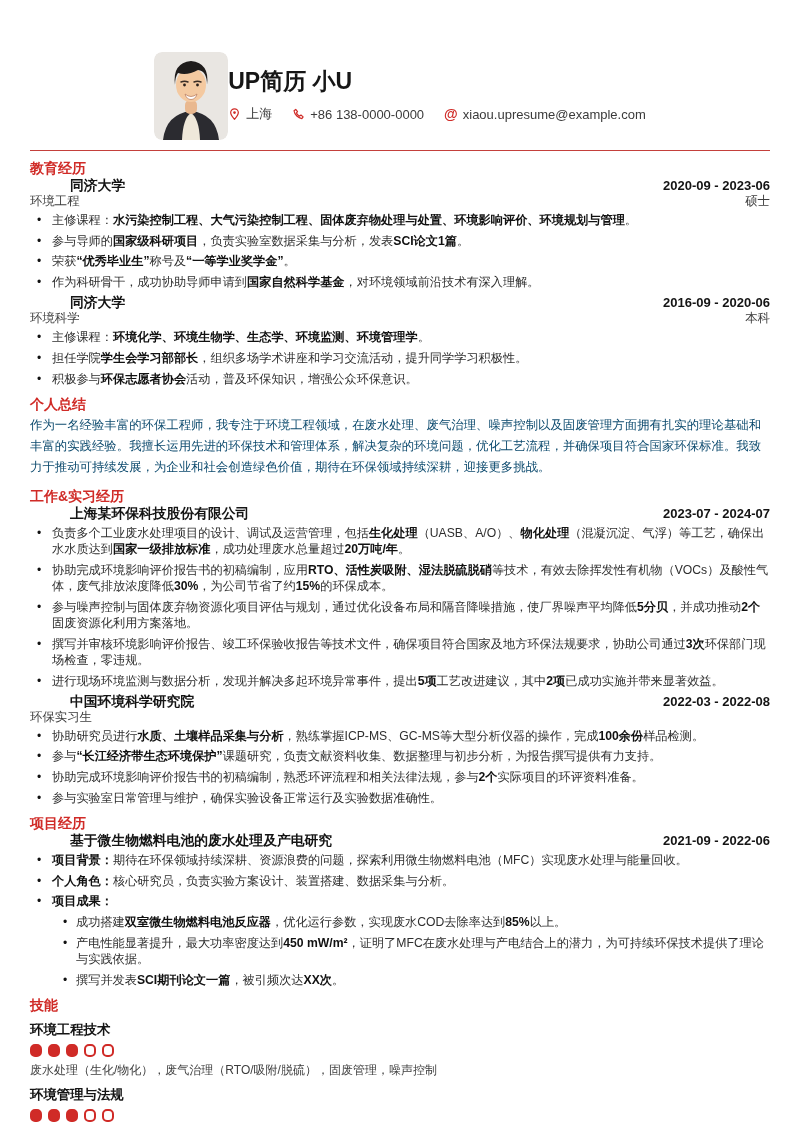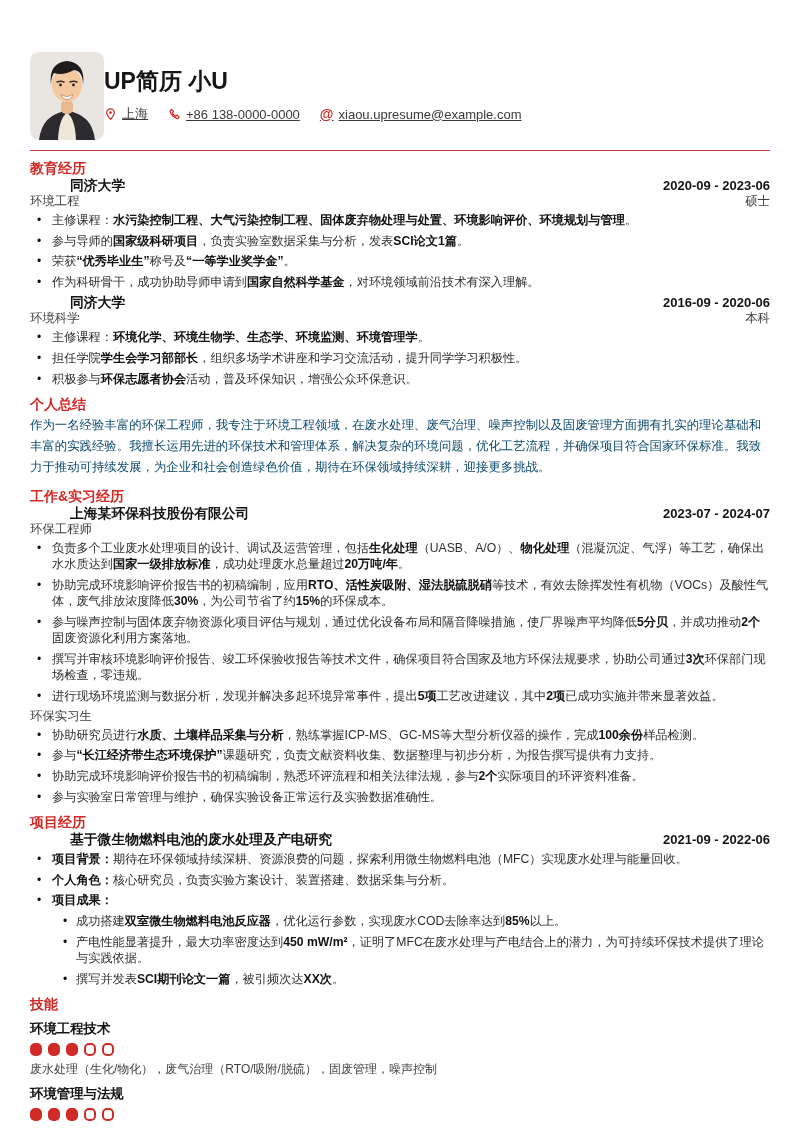--- a/index.html
+++ b/index.html
@@ -5,24 +5,24 @@
   :root{ --accent:#d02b27; --ink:#1c1c1c; --body:#2e2e2e; }
   *{box-sizing:border-box;}
   html,body{margin:0;padding:0;}
   body{
     width:800px;height:1130px;overflow:hidden;background:#fff;
     font-family:"Liberation Sans","DejaVu Sans",sans-serif;color:var(--body);
   }
   .page{padding:52px 30px 0 30px;}
 
   
-  .head{display:flex;align-items:center;}
+  .head{display:flex;align-items:center;justify-content:center;}
   .avatar{width:74px;height:88px;border-radius:8px;overflow:hidden;flex:none;}
   .head-info h1{margin:0 0 12px 0;font-size:23px;line-height:24px;color:#161616;font-weight:700;}
-  .contact{display:flex;align-items:center;gap:20px;font-size:13px;color:#3a3a3a;text-decoration:underline;}
+  .contact{display:flex;align-items:center;gap:20px;font-size:13px;color:#3a3a3a;}
   .ci{display:flex;align-items:center;gap:5px;}
   .ci .ic{display:inline-flex;color:var(--accent);}
   .at{color:var(--accent);font-weight:700;font-size:14px;line-height:13px;}
 
   .divider{border:none;border-top:1.5px solid #c4403b;margin:10px 0 0 0;}
 
   
   section h2{font-size:14px;line-height:15px;color:var(--accent);font-weight:700;margin:10px 0 1px 0;}
   .entry-head{display:flex;justify-content:space-between;align-items:baseline;line-height:15px;margin-top:2px;margin-left:40px;}
   .entry-name{font-size:13.8px;font-weight:700;color:#141414;}
@@ -163,24 +163,20 @@
         <h2>个人总结</h2>
         <p class="summary-p">作为一名经验丰富的环保工程师，我专注于环境工程领域，在废水处理、废气治理、噪声控制以及固废管理方面拥有扎实的理论基础和丰富的实践经验。我擅长运用先进的环保技术和管理体系，解决复杂的环境问题，优化工艺流程，并确保项目符合国家环保标准。我致力于推动可持续发展，为企业和社会创造绿色价值，期待在环保领域持续深耕，迎接更多挑战。</p>
       </section>
       <section class="sec">
         <h2>工作&amp;实习经历</h2>
         <div class="entry">
           <div class="entry-head">
             <span class="entry-name">上海某环保科技股份有限公司</span>
             <span class="entry-date">2023-07 - 2024-07</span>
           </div>
-          <div class="entry-sub">
-            <span>环保工程师</span>
-            <span></span>
-          </div>
           <div class="bullets">
             <div class="bullet">
               <span class="mark">•</span>
               <span class="txt"><span>负责多个工业废水处理项目的设计、调试及运营管理，包括</span><b>生化处理</b><span>（UASB、A/O）、</span><b>物化处理</b><span>（混凝沉淀、气浮）等工艺，确保出水水质达到</span><b>国家一级排放标准</b><span>，成功处理废水总量超过</span><b>20万吨/年</b><span>。</span></span>
             </div>
             <div class="bullet">
               <span class="mark">•</span>
               <span class="txt"><span>协助完成环境影响评价报告书的初稿编制，应用</span><b>RTO、活性炭吸附、湿法脱硫脱硝</b><span>等技术，有效去除挥发性有机物（VOCs）及酸性气体，废气排放浓度降低</span><b>30%</b><span>，为公司节省了约</span><b>15%</b><span>的环保成本。</span></span>
             </div>
             <div class="bullet">
@@ -191,20 +187,24 @@
               <span class="mark">•</span>
               <span class="txt"><span>撰写并审核环境影响评价报告、竣工环保验收报告等技术文件，确保项目符合国家及地方环保法规要求，协助公司通过</span><b>3次</b><span>环保部门现场检查，零违规。</span></span>
             </div>
             <div class="bullet">
               <span class="mark">•</span>
               <span class="txt"><span>进行现场环境监测与数据分析，发现并解决多起环境异常事件，提出</span><b>5项</b><span>工艺改进建议，其中</span><b>2项</b><span>已成功实施并带来显著效益。</span></span>
             </div>
           </div>
         </div>
         <div class="entry">
+          <div class="entry-head">
+            <span class="entry-name">中国环境科学研究院</span>
+            <span class="entry-date">2022-03 - 2022-08</span>
+          </div>
           <div class="entry-sub">
             <span>环保实习生</span>
             <span></span>
           </div>
           <div class="bullets">
             <div class="bullet">
               <span class="mark">•</span>
               <span class="txt"><span>协助研究员进行</span><b>水质、土壤样品采集与分析</b><span>，熟练掌握ICP-MS、GC-MS等大型分析仪器的操作，完成</span><b>100余份</b><span>样品检测。</span></span>
             </div>
             <div class="bullet">

